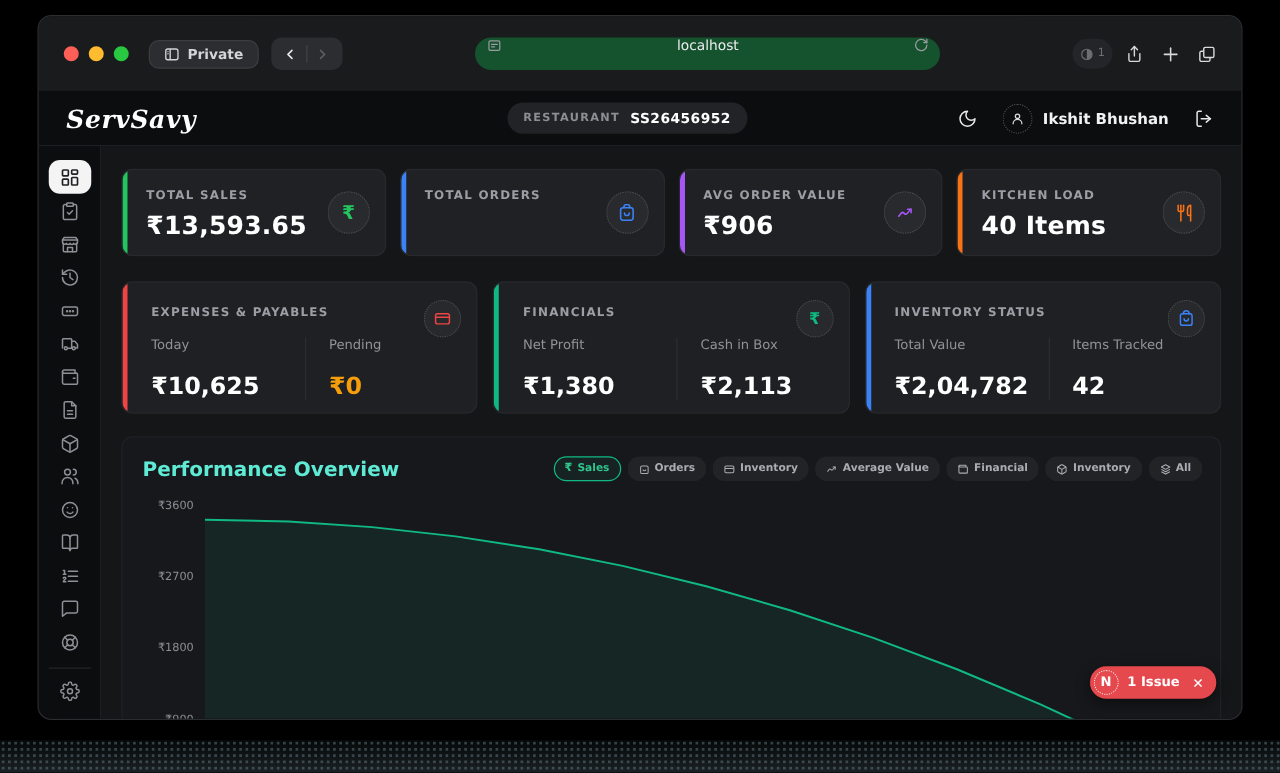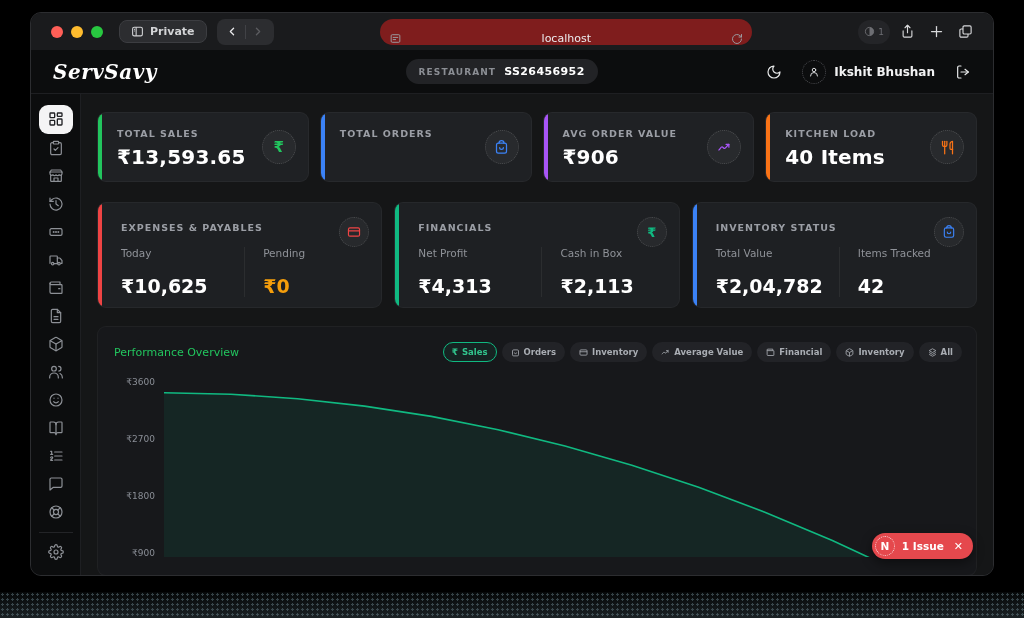--- a/index.html
+++ b/index.html
@@ -10,32 +10,32 @@
   .desktop-texture{position:absolute;left:0;right:0;bottom:0;height:26px;
     background:radial-gradient(circle,rgba(125,155,165,.38) 1px,transparent 1.4px) 0 0/5px 5px,
     linear-gradient(180deg,rgba(40,55,60,.15),rgba(95,120,130,.28));}
 
   
   .window{position:absolute;left:30px;top:12px;width:964px;height:564px;background:#101112;
     border-radius:11px;overflow:hidden;border:1px solid #2c2d30;
     box-shadow:0 24px 60px rgba(0,0,0,.85);display:flex;flex-direction:column}
 
   
-  .chrome{height:37px;background:#1a1b1d;flex:0 0 auto;display:flex;align-items:center;padding:16px 12px;gap:10px}
+  .chrome{height:60px;background:#1a1b1d;flex:0 0 auto;display:flex;align-items:center;padding:16px 12px;gap:10px}
   .lights{display:flex;gap:8px;margin:0 6px 0 8px}
   .light{width:12px;height:12px;border-radius:50%;cursor:pointer}
   .l-red{background:#ff5f57}.l-yellow{background:#febc2e}.l-green{background:#28c840}
   .private-badge{display:flex;align-items:center;gap:6px;background:#2c2d30;border:1px solid #3c3d41;
     border-radius:8px;padding:4px 11px;color:#d3d4d6;font-size:11px;font-weight:700;cursor:pointer}
   .nav-group{display:flex;align-items:center;background:#2c2d30;border-radius:8px;padding:2px 4px}
   .nav-btn{width:24px;height:22px;display:flex;align-items:center;justify-content:center;color:#e6e6e8;cursor:pointer}
   .nav-btn.dim{color:#5b5c60}
   .nav-sep{width:1px;height:14px;background:#414246}
   .chrome-center{flex:1;display:flex;justify-content:center}
-  .address-bar{width:372px;height:26px;background:#7f1d1d;border-radius:13px;display:flex;align-items:flex-end;
+  .address-bar{width:372px;height:26px;background:#14532d;border-radius:13px;display:flex;align-items:flex-start;
     padding:0 9px;color:#9a9ba0;cursor:text}
   .url{flex:1;text-align:center;color:#ececee;font-size:11px}
   .ext-badge{width:32px;height:24px;border-radius:12px;background:#242528;display:flex;align-items:center;
     justify-content:center;gap:3px;color:#6d6e73;font-size:9px;cursor:pointer}
   .chrome-icons{display:flex;align-items:center;gap:14px;margin:0 8px 0 auto;color:#d8d9db}
   .chrome-icon{cursor:pointer;display:flex}
 
   
   .app-header{height:44px;background:#0c0d0e;border-bottom:1px solid #1e1f22;display:flex;align-items:center;
     padding:0 22px;flex:0 0 auto}
@@ -85,21 +85,21 @@
   .metric-row{display:flex;margin-top:14px}
   .metric{width:50%}
   .metric+.metric{border-left:1px solid rgba(255,255,255,.06);padding-left:18px}
   .metric-label{color:#8f9298;font-size:10.5px}
   .metric-value{color:#fff;font-size:19px;font-weight:800;margin-top:16px}
 
   
   .chart-card{background:#17181b;border:1px solid rgba(255,255,255,.04);border-radius:9px;height:250px;
     padding:15px 10px 0 16px;overflow:hidden}
   .chart-head{display:flex;align-items:center;justify-content:space-between;padding-right:4px}
-  .chart-title{color:#22c55e;font-size:11px;font-weight:400}
+  .chart-title{color:#5eead4;font-size:16px;font-weight:700}
   .tabs{display:flex;gap:5px;align-items:center}
   .tab{display:flex;align-items:center;gap:4px;height:20px;padding:0 8px;border-radius:11px;background:#222327;
     border:1px solid transparent;color:#a9adb3;font-size:8.5px;font-weight:700;cursor:pointer;white-space:nowrap}
   .tab svg{width:9px;height:9px}
   .tab .t-rupee{font-size:9px}
   .tab.active{background:rgba(16,185,129,.07);border-color:#10b981;color:#31c48d}
   .chart-wrap{display:flex;margin-top:9px;height:186px;overflow:hidden;position:relative}
   .ytick-gutter{width:50px;flex:0 0 auto;position:relative}
   .ytick{position:absolute;right:9px;transform:translateY(-50%);color:#8a8e96;font-size:9px;white-space:nowrap}
   .plot{flex:1;position:relative}
@@ -421,21 +421,21 @@
         </div>
         <div class="panel" style="--accent: #10b981;">
           <span class="accent-bar"></span>
           <div class="panel-title">FINANCIALS</div>
           <span class="icon-bubble">
               <span class="rupee-glyph" style="font-size:13px">₹</span>
             </span>
           <div class="metric-row">
             <div class="metric">
               <div class="metric-label">Net Profit</div>
-              <div class="metric-value">₹4,313</div>
+              <div class="metric-value">₹1,380</div>
             </div>
             <div class="metric">
               <div class="metric-label">Cash in Box</div>
               <div class="metric-value">₹2,113</div>
             </div>
           </div>
         </div>
         <div class="panel" style="--accent: #3b82f6;">
           <span class="accent-bar"></span>
           <div class="panel-title">INVENTORY STATUS</div>

